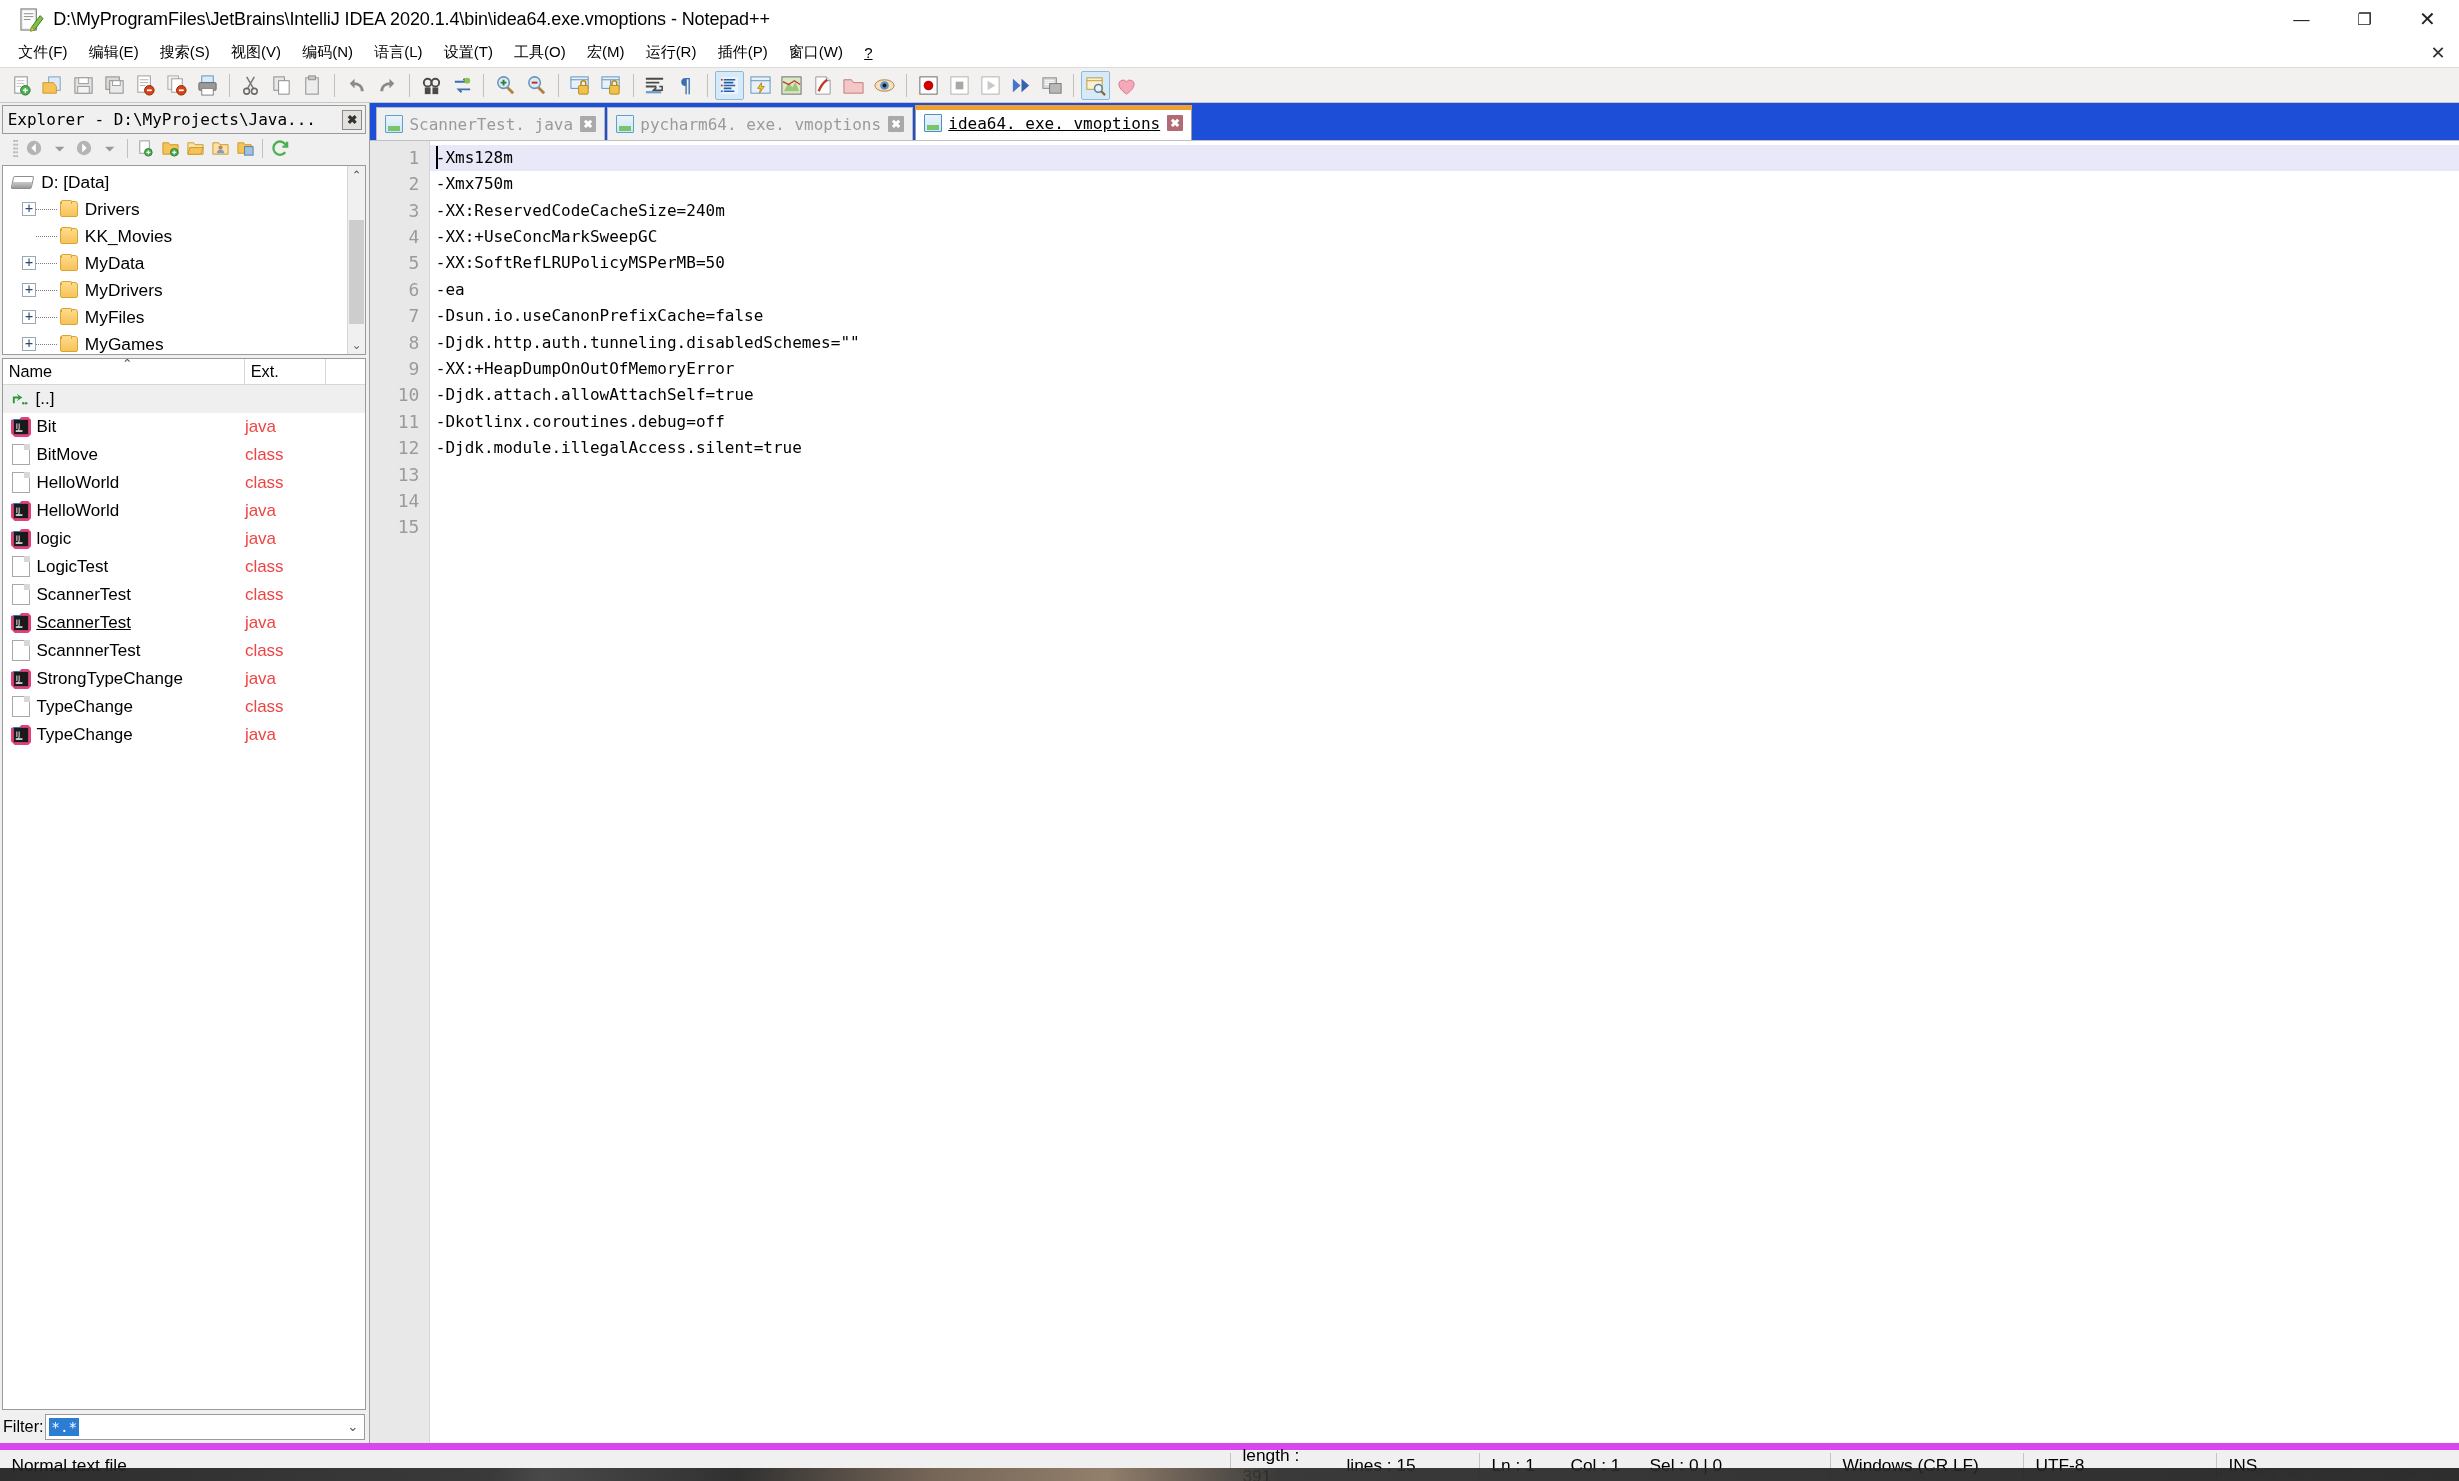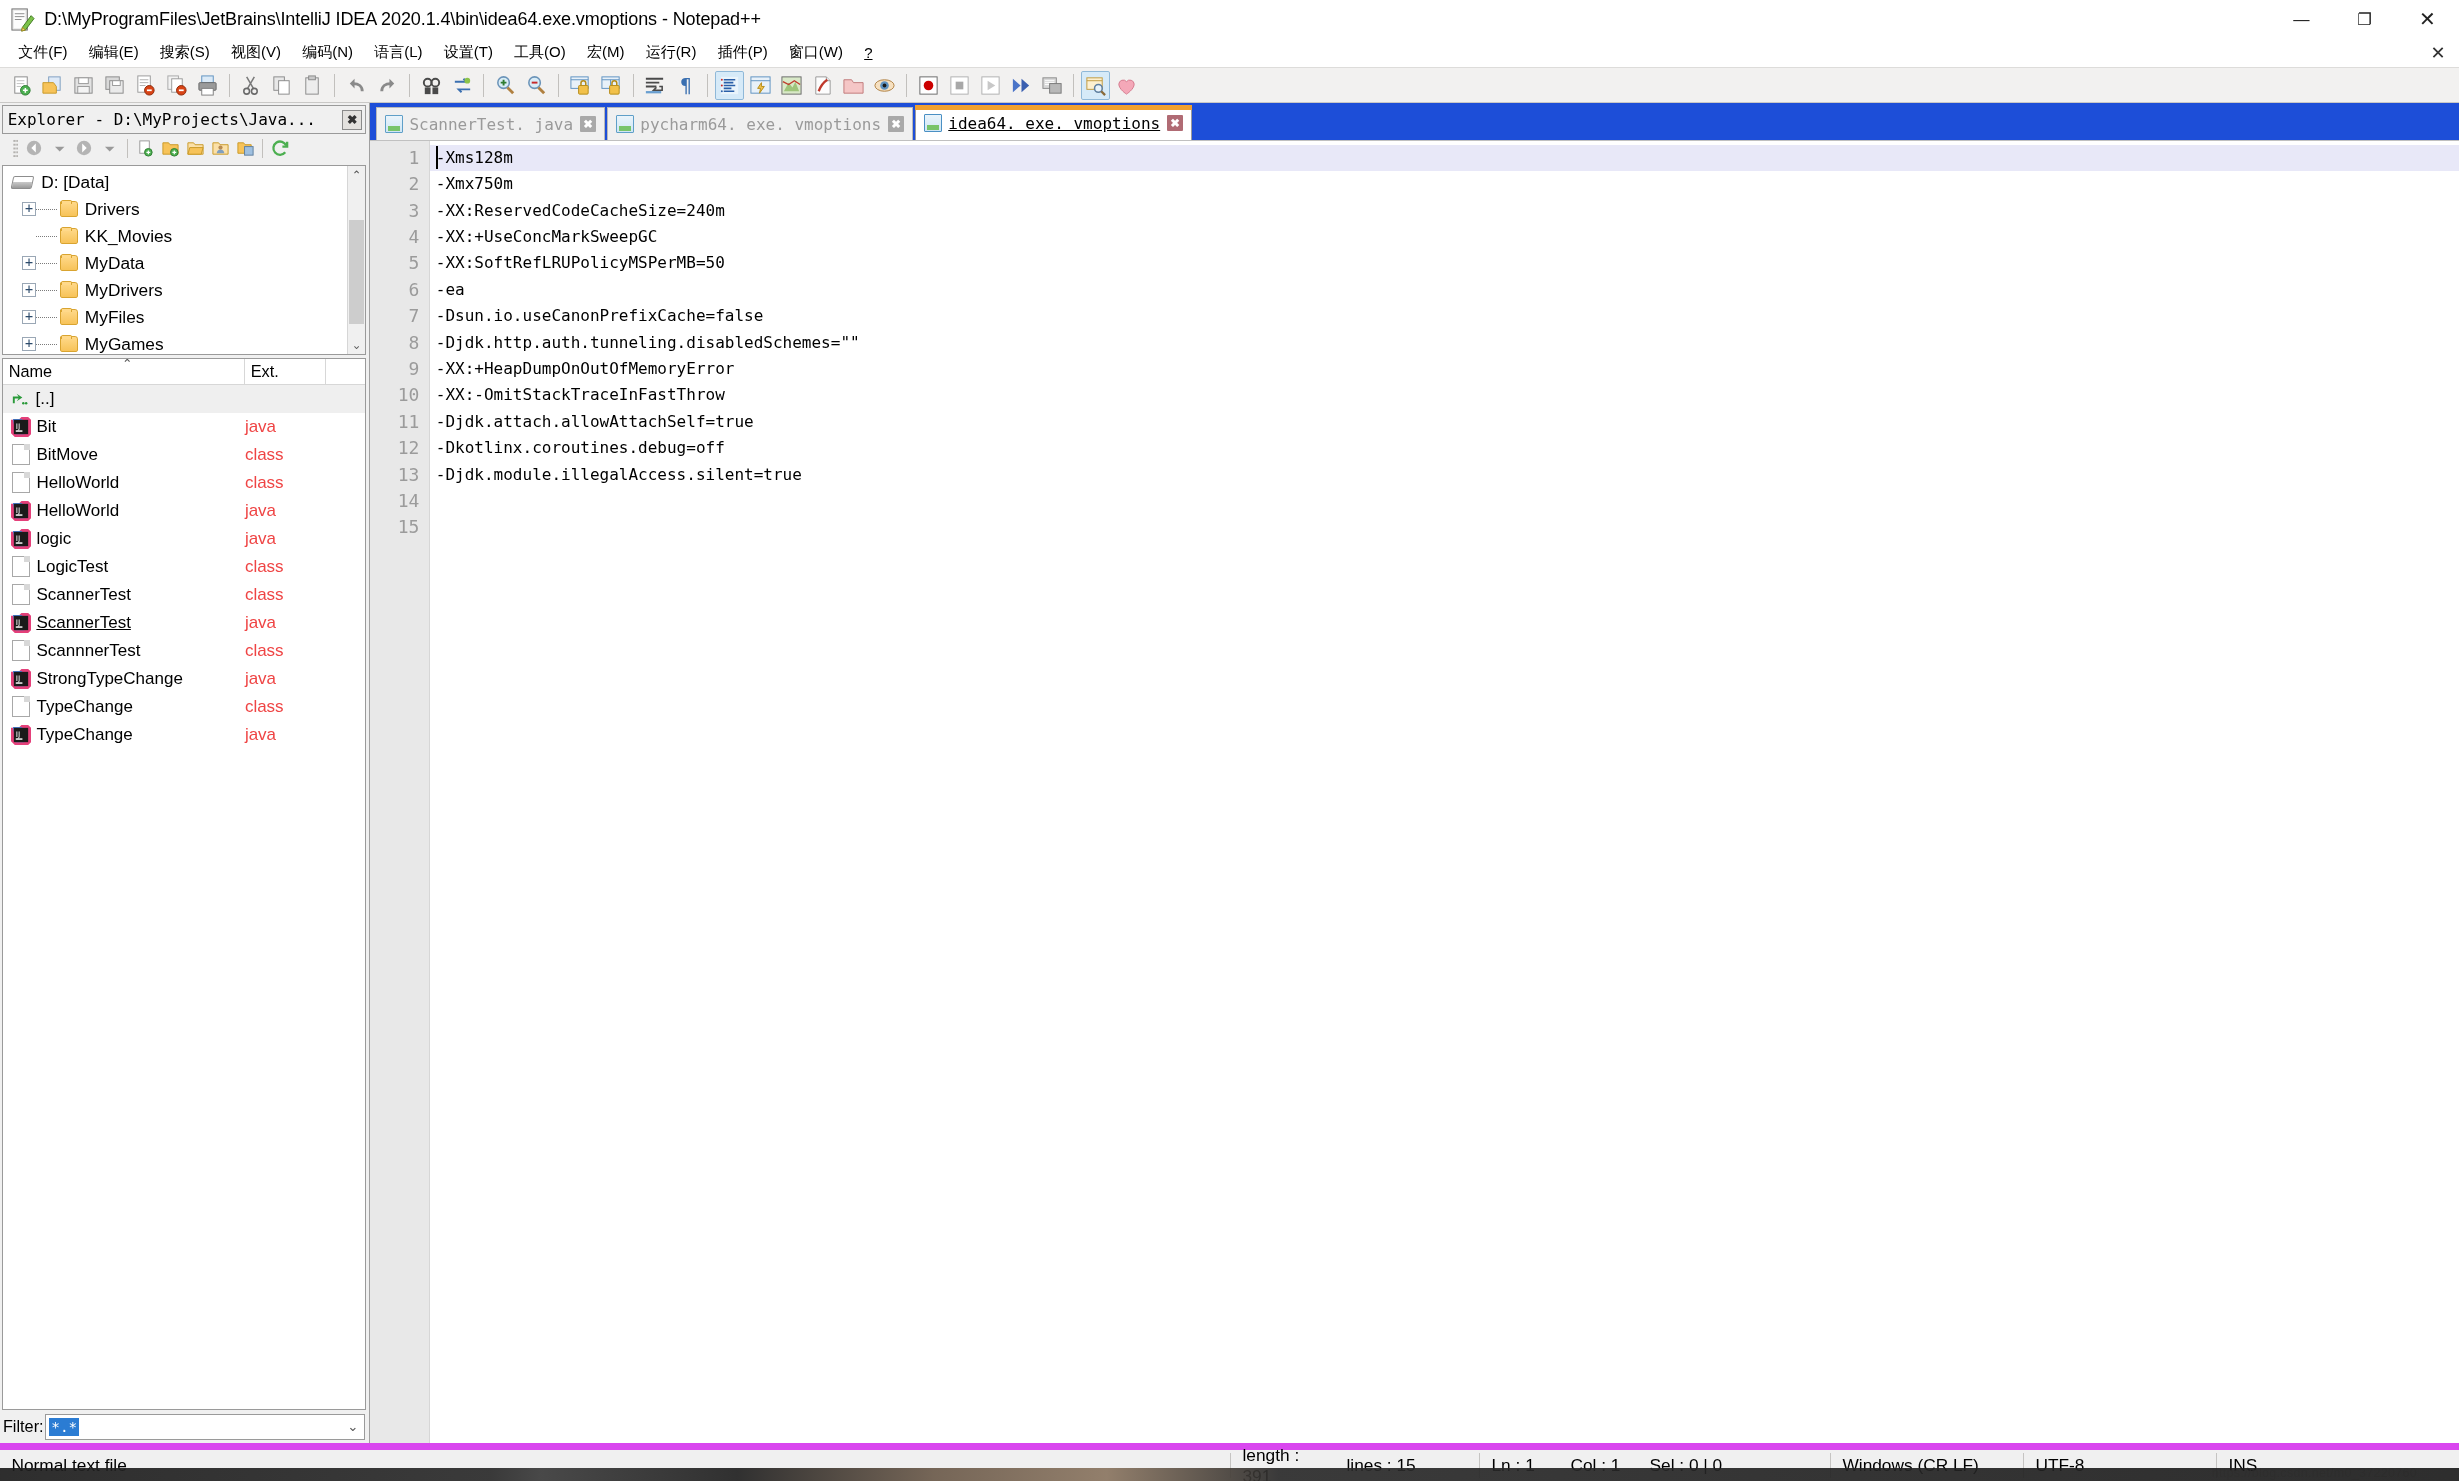--- a/index.html
+++ b/index.html
@@ -11,20 +11,21 @@
   }
   .app { position: relative; width: 2459px; height: 1481px; display: flex; flex-direction: column; background:#ffffff; }
 
   
   .titlebar {
     height: 38px; flex: 0 0 38px;
     display: flex; align-items: center;
     background: #ffffff;
     border-bottom: 0px solid #e8e8e8;
     padding-left: 9.6px;
+    margin-left: 9px;
   }
   .title-icon { width: 25px; height: 25px; position: relative; flex: 0 0 25px; margin-right: 9.6px; }
   .title-text {
     font-size: 18px; color: #000; white-space: nowrap;
     letter-spacing: -0.1px;
   }
   .win-buttons { margin-left: auto; display: flex; height: 38px; }
   .win-btn {
     width: 63px; height: 38px; display: flex; align-items: center; justify-content: center;
     font-size: 16.3px; color: #222; background: transparent;
@@ -878,21 +879,20 @@
           <div class="caret"></div>
           <div class="cl cur">-Xms128m</div>
           <div class="cl">-Xmx750m</div>
           <div class="cl">-XX:ReservedCodeCacheSize=240m</div>
           <div class="cl">-XX:+UseConcMarkSweepGC</div>
           <div class="cl">-XX:SoftRefLRUPolicyMSPerMB=50</div>
           <div class="cl">-ea</div>
           <div class="cl">-Dsun.io.useCanonPrefixCache=false</div>
           <div class="cl">-Djdk.http.auth.tunneling.disabledSchemes=""</div>
           <div class="cl">-XX:+HeapDumpOnOutOfMemoryError</div>
-          <div class="cl">-XX:-OmitStackTraceInFastThrow</div>
           <div class="cl">-Djdk.attach.allowAttachSelf=true</div>
           <div class="cl">-Dkotlinx.coroutines.debug=off</div>
           <div class="cl">-Djdk.module.illegalAccess.silent=true</div>
           <div class="cl">&nbsp;</div>
         </div>
       </div>
     </div>
   </div>
 
   <div class="statusbar">

